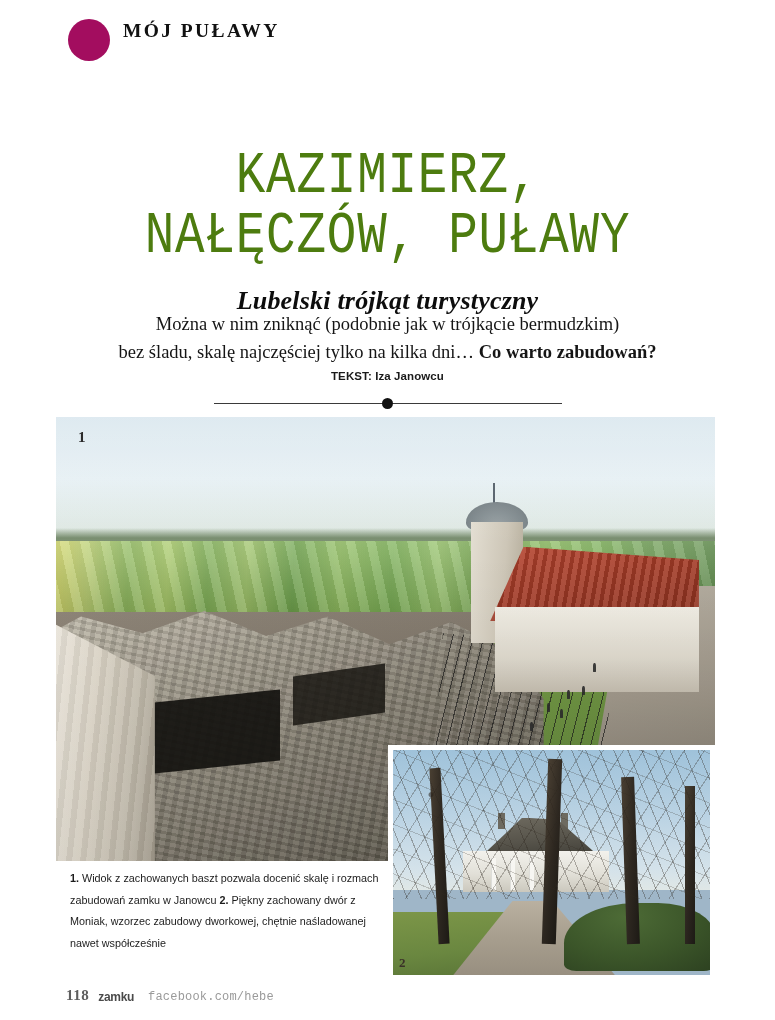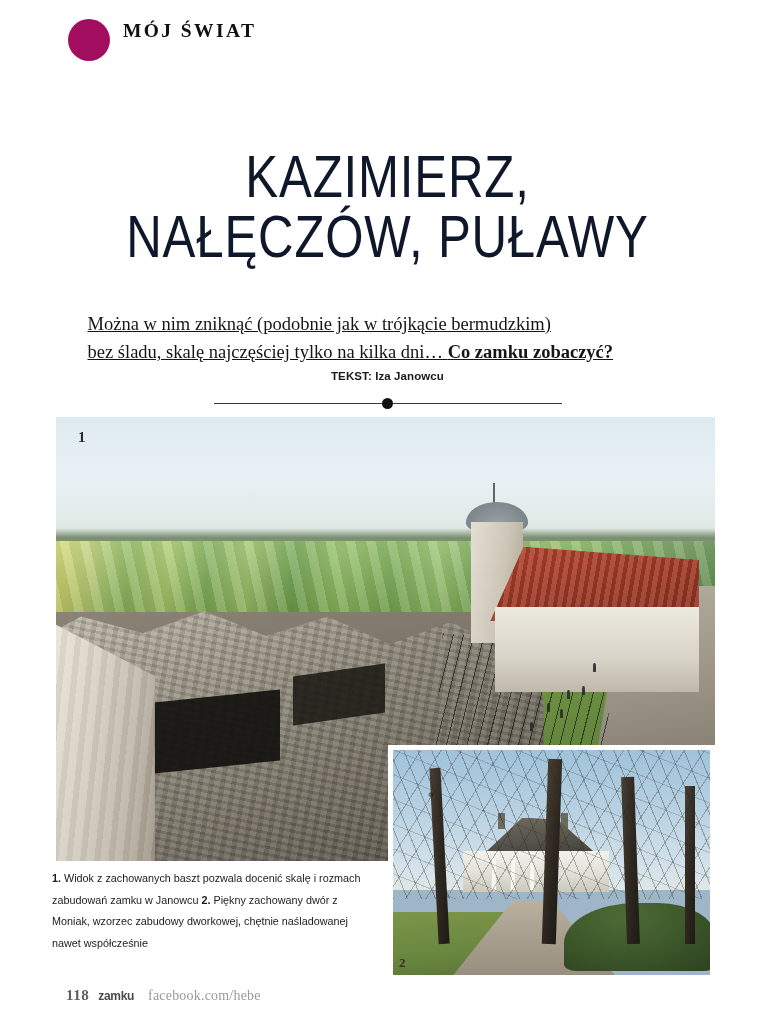--- a/index.html
+++ b/index.html
@@ -69,23 +69,23 @@
 
   
   .headline-block {
     position: absolute;
     left: 0;
     right: 0;
     top: 128px;
     text-align: center;
   }
   .headline {
-    font-family: Liberation Sans, sans-serif;
+    font-family: Liberation Mono, monospace;
     font-weight: normal;
-    color: #0f172a;
+    color: #4d7c0f;
     line-height: 0.93;
     letter-spacing: 1px;
     text-align: center;
   }
   .headline .line1 {
     display: block;
     font-size: 60px;
     transform: scaleX(0.82);
     transform-origin: center;
   }
@@ -106,26 +106,25 @@
     letter-spacing: 0.2px;
   }
 
   
   .lead {
     position: absolute;
     left: 50%;
     transform: translateX(-50%);
     top: 310px;
     width: 600px;
-    text-align: left;
+    text-align: center;
     font-family: "Liberation Serif", serif;
     font-size: 18.5px;
     line-height: 1.52;
     color: #151515;
-    text-decoration: underline;
   }
   .lead .bold {
     font-weight: bold;
   }
 
   .byline {
     position: absolute;
     left: 50%;
     transform: translateX(-50%);
     top: 370px;
@@ -468,85 +467,86 @@
     font-family: "Liberation Serif", serif;
     font-size: 13px;
     font-weight: bold;
     color: #3a3128;
     z-index: 6;
   }
 
   
   .caption {
     position: absolute;
-    left: 52px;
+    left: 70px;
     top: 868px;
     width: 312px;
     font-family: "Liberation Sans", sans-serif;
     font-size: 10.8px;
     line-height: 2.0;
     color: #1c1c1c;
     z-index: 9;
   }
   .caption b { font-weight: bold; }
 
   
   .footer {
     position: absolute;
     left: 66px;
     bottom: 16px;
     display: flex;
-    align-items: center;
+    align-items: flex-end;
     gap: 9px;
     margin-top: 40px;
   }
   .footer-page {
     font-family: "Liberation Serif", serif;
     font-size: 15px;
     font-weight: bold;
     color: #5e5e5e;
     letter-spacing: .5px;
   }
   .footer-brand {
     font-family: "Liberation Sans", sans-serif;
     font-size: 12px;
     font-weight: bold;
     color: #4a4a4a;
     letter-spacing: -.3px;
   }
   .footer-url {
-    font-family: Liberation Serif, serif;
-    font-size: 14px;
+    font-family: Liberation Mono, monospace;
+    font-size: 12px;
     color: #9a9a9a;
     letter-spacing: .2px;
     margin-left: 5px;
   }
 </style>
 </head>
 <body>
 
 <div class="page">
 
   <div class="kicker">
     <div class="kicker-dot"></div>
     <div class="kicker-text">
-      <div class="kicker-main">MÓJ ŚWIAT</div>
+      <div class="kicker-main">MÓJ PUŁAWY</div>
     </div>
   </div>
 
   <div class="headline-block">
     <h1 class="headline">
       <span class="line1">KAZIMIERZ,</span>
       <span class="line2">NAŁĘCZÓW, PUŁAWY</span>
     </h1>
+    <div class="subheadline">Lubelski trójkąt turystyczny</div>
   </div>
 
   <div class="lead">
     <span>Można w nim zniknąć (podobnie jak w trójkącie bermudzkim)</span><br>
-    <span>bez śladu, skalę najczęściej tylko na kilka dni… </span><span class="bold">Co zamku zobaczyć?</span>
+    <span>bez śladu, skalę najczęściej tylko na kilka dni… </span><span class="bold">Co warto zabudowań?</span>
   </div>
 
   <div class="byline">TEKST: Iza Janowcu</div>
 
   <div class="divider">
     <div class="divider-line"></div>
     <div class="divider-dot"></div>
   </div>
 
   <figure class="photo-main" style="margin:0">

